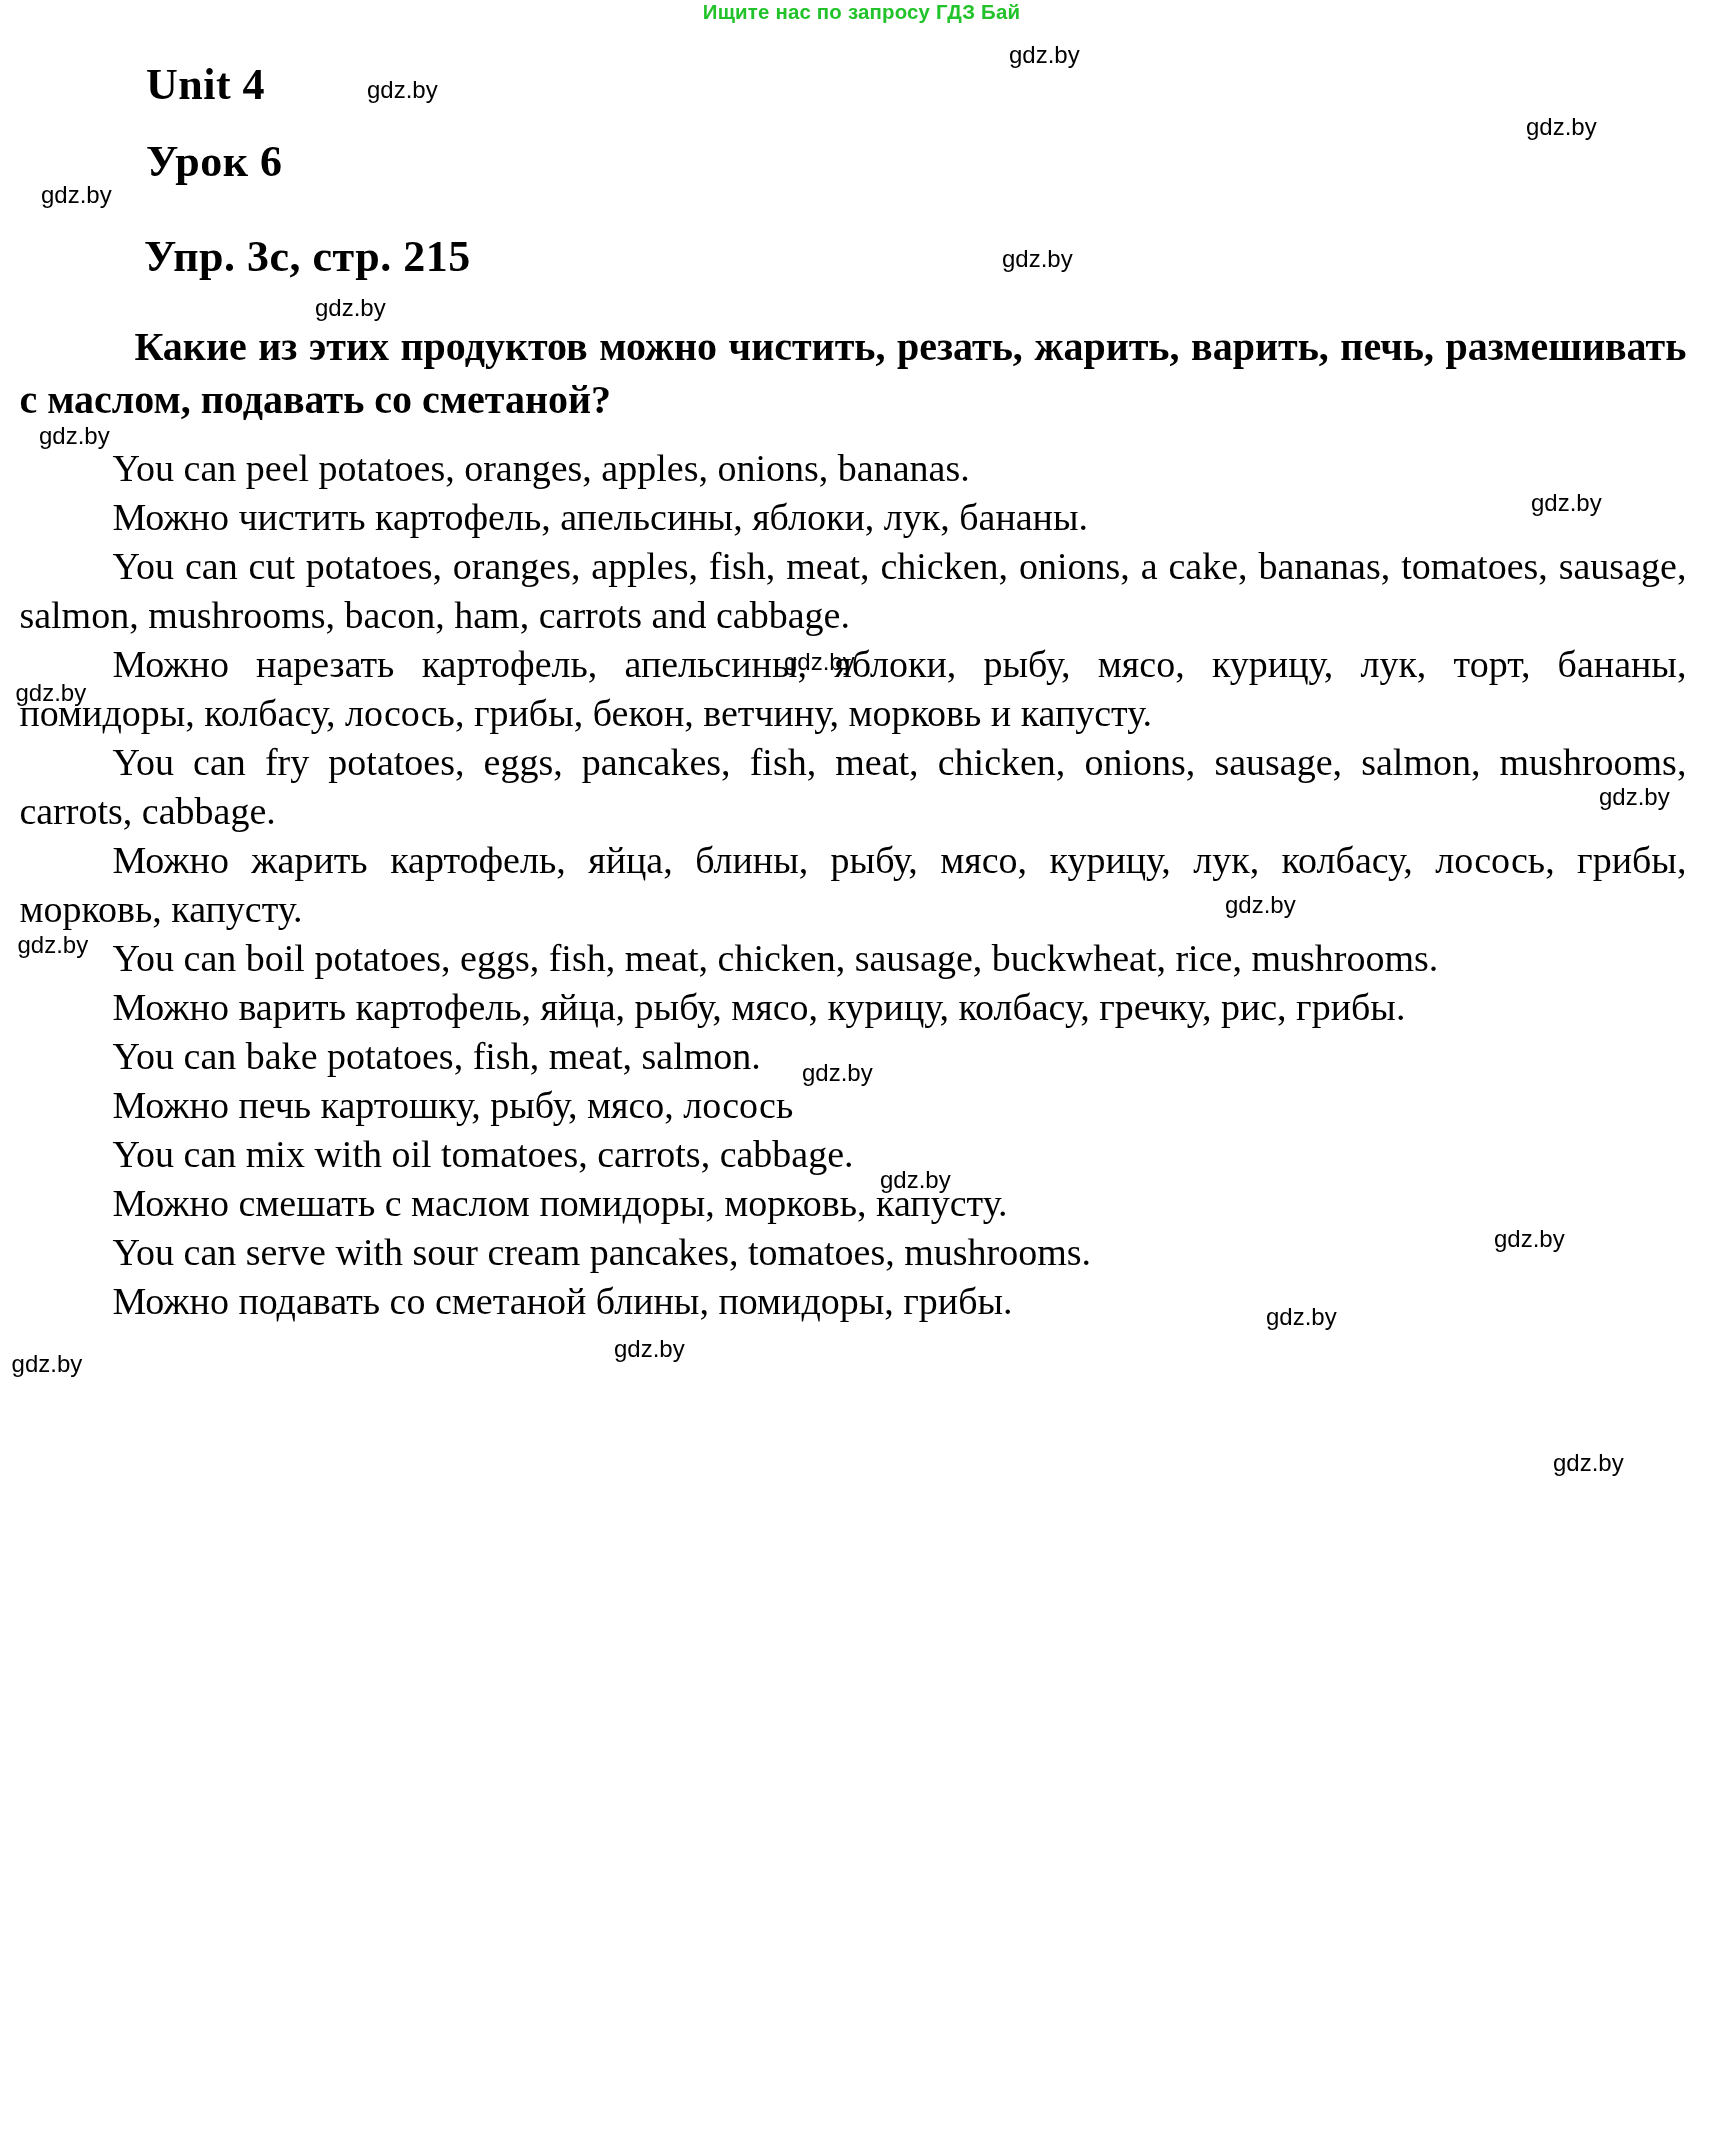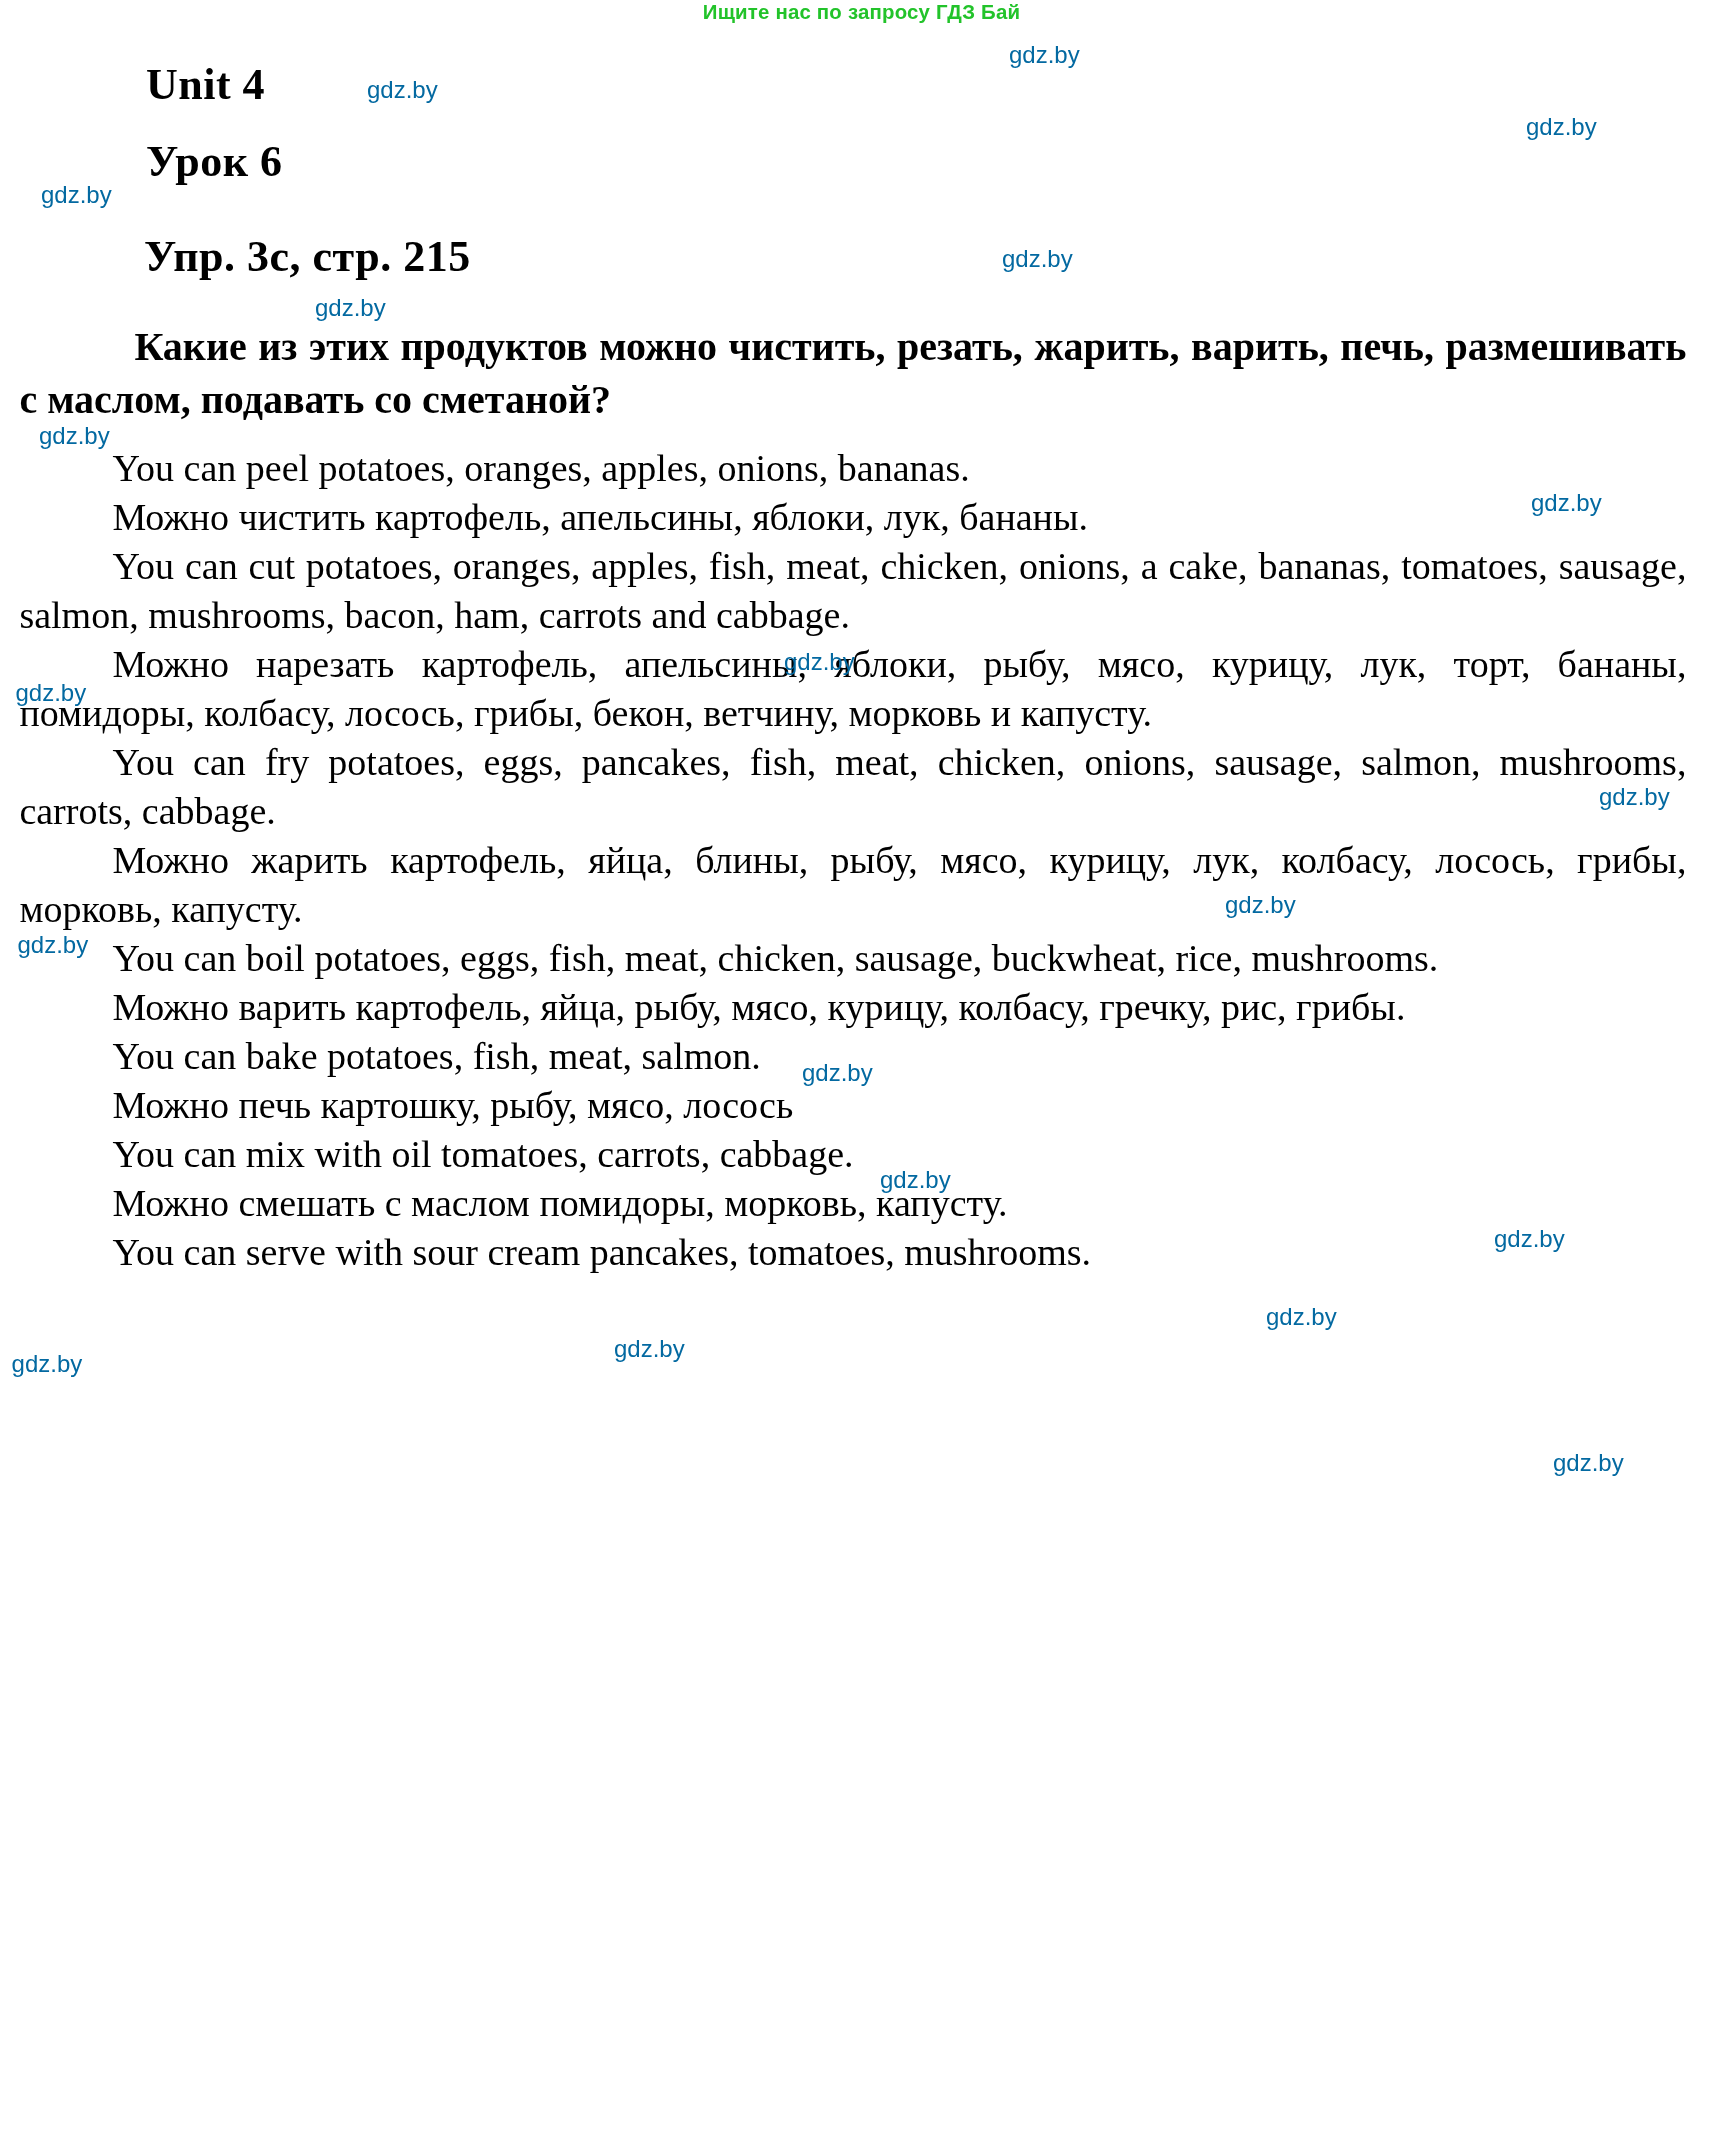--- a/index.html
+++ b/index.html
@@ -84,21 +84,21 @@
     text-indent: 93px;
     margin: 0;
     text-align-last: left;
   }
 
   
   .wm {
     position: absolute;
     font-family: "Liberation Sans", "DejaVu Sans", sans-serif;
     font-size: 24px;
-    color: #0369a1;
+    color: #000000;
     white-space: nowrap;
     line-height: 1;
   }
 
   
   .footer {
     position: absolute;
     left: 0;
     top: 2108px;
     width: 1723px;
@@ -131,20 +131,21 @@
         <p class="para">Можно нарезать картофель, апельсины, яблоки, рыбу, мясо, курицу, лук, торт, бананы, помидоры, колбасу, лосось, грибы, бекон, ветчину, морковь и капусту.</p>
         <p class="para">You can fry potatoes, eggs, pancakes, fish, meat, chicken, onions, sausage, salmon, mushrooms, carrots, cabbage.</p>
         <p class="para">Можно жарить картофель, яйца, блины, рыбу, мясо, курицу, лук, колбасу, лосось, грибы, морковь, капусту.</p>
         <p class="para">You can boil potatoes, eggs, fish, meat, chicken, sausage, buckwheat, rice, mushrooms.</p>
         <p class="para">Можно варить картофель, яйца, рыбу, мясо, курицу, колбасу, гречку, рис, грибы.</p>
         <p class="para">You can bake potatoes, fish, meat, salmon.</p>
         <p class="para">Можно печь картошку, рыбу, мясо, лосось</p>
         <p class="para">You can mix with oil tomatoes, carrots, cabbage.</p>
         <p class="para">Можно смешать с маслом помидоры, морковь, капусту.</p>
         <p class="para">You can serve with sour cream pancakes, tomatoes, mushrooms.</p>
+        <p class="para">Можно подавать со сметаной блины, помидоры, грибы.</p>
       </div>
   </div>
 
   <div id="wm-host">
       <div class="wm" style="left: 1009px; top: 43px; font-size: 24px;">gdz.by</div>
       <div class="wm" style="left: 1526px; top: 115px; font-size: 24px;">gdz.by</div>
       <div class="wm" style="left: 367px; top: 78px; font-size: 24px;">gdz.by</div>
       <div class="wm" style="left: 41px; top: 183px; font-size: 24px;">gdz.by</div>
       <div class="wm" style="left: 1002px; top: 247px; font-size: 24px;">gdz.by</div>
       <div class="wm" style="left: 315px; top: 296px; font-size: 24px;">gdz.by</div>

